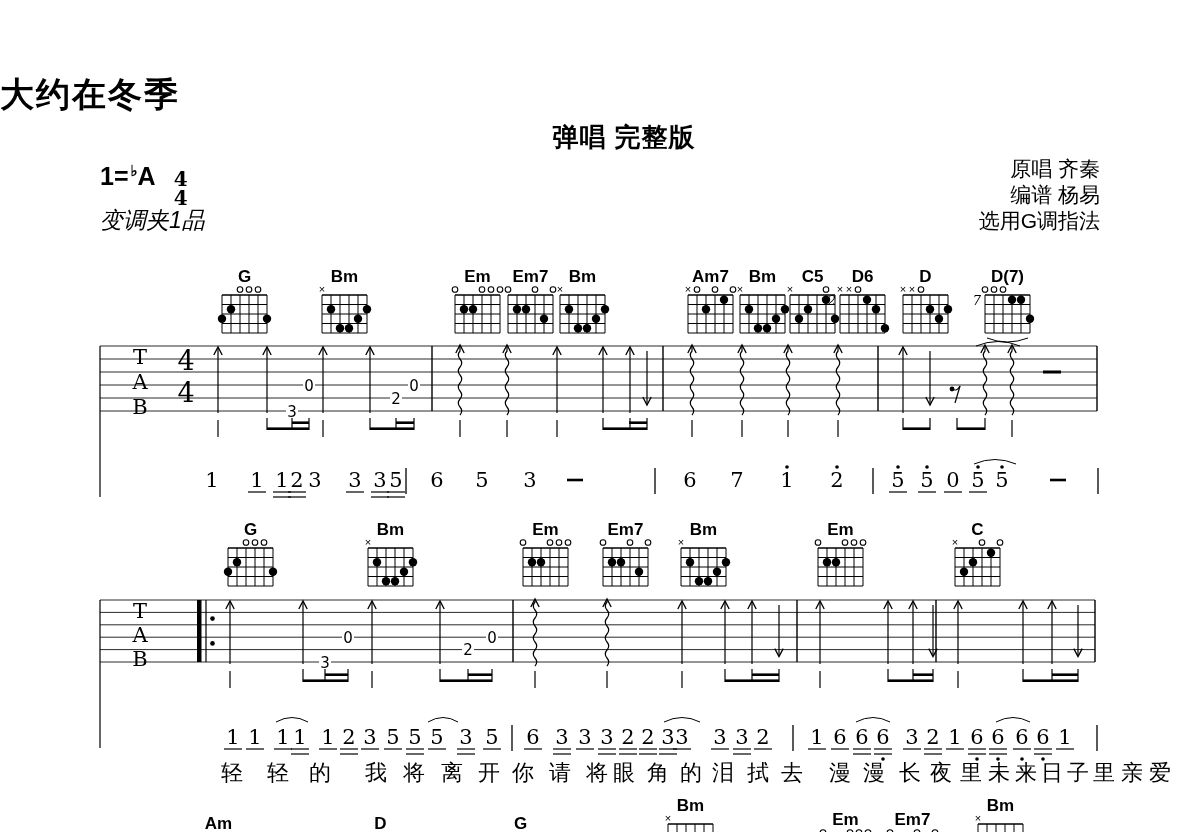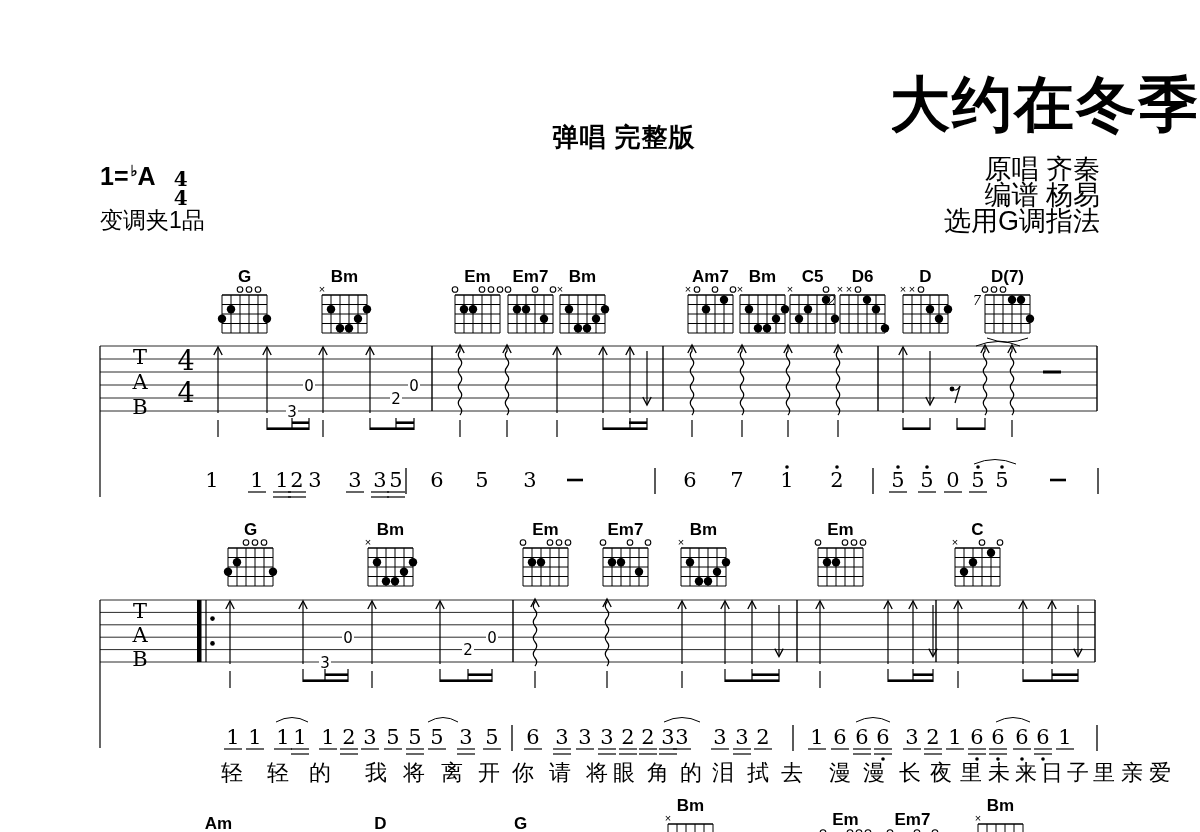--- a/index.html
+++ b/index.html
@@ -1,28 +1,28 @@
 <!DOCTYPE html>
 <html><head>
 <meta charset="utf-8">
 <style>
   html,body{margin:0;padding:0;background:#fff;}
   #sheet{position:relative;width:1200px;height:832px;background:#ffffff;overflow:hidden;
          font-family:"Liberation Sans",sans-serif;color:#000;}
   #notation{position:absolute;left:0;top:0;}
-  .title{position:absolute;left:0;top:65px;width:100%;text-align:right;
-         font-size:60px;font-weight:bold;letter-spacing:2px;}
+  .title{position:absolute;left:0;top:72px;width:100%;text-align:left;
+         font-size:34px;font-weight:bold;letter-spacing:2px;}
   .subtitle{position:absolute;left:0;top:120px;width:100%;text-align:center;
          font-size:26px;font-weight:bold;letter-spacing:1px;margin-left:24px;}
   .keyline{position:absolute;left:100px;top:162px;font-size:25px;font-weight:bold;}
   .flat{font-size:15px;vertical-align:super;margin-left:2px;}
   .ts{display:inline-flex;flex-direction:column;align-items:center;line-height:.95;
       font-size:20px;margin-left:12px;font-family:"DejaVu Serif",serif;transform:translateY(1px);}
-  .capo{position:absolute;left:100px;top:205px;font-size:23px;}
-  .credits{position:absolute;right:100px;top:156px;text-align:right;font-size:27px;line-height:26px;}
+  .capo{position:absolute;left:100px;top:205px;font-size:23px;font-style:italic;}
+  .credits{position:absolute;right:100px;top:156px;text-align:right;font-size:21px;line-height:26px;}
 </style>
 </head>
 <body>
 
 <div id="sheet">
   <svg id="notation" width="1200" height="832" viewBox="0 0 1200 832">
       <g>
         <g>
           <text x="244.5" y="282" font-size="17" fill="#000000" text-anchor="middle" font-family="&quot;Liberation Sans&quot;,sans-serif" font-weight="bold" font-style="normal">G</text>
           <line x1="222" y1="295" x2="222" y2="333" stroke="#000000" stroke-width="1"></line>

